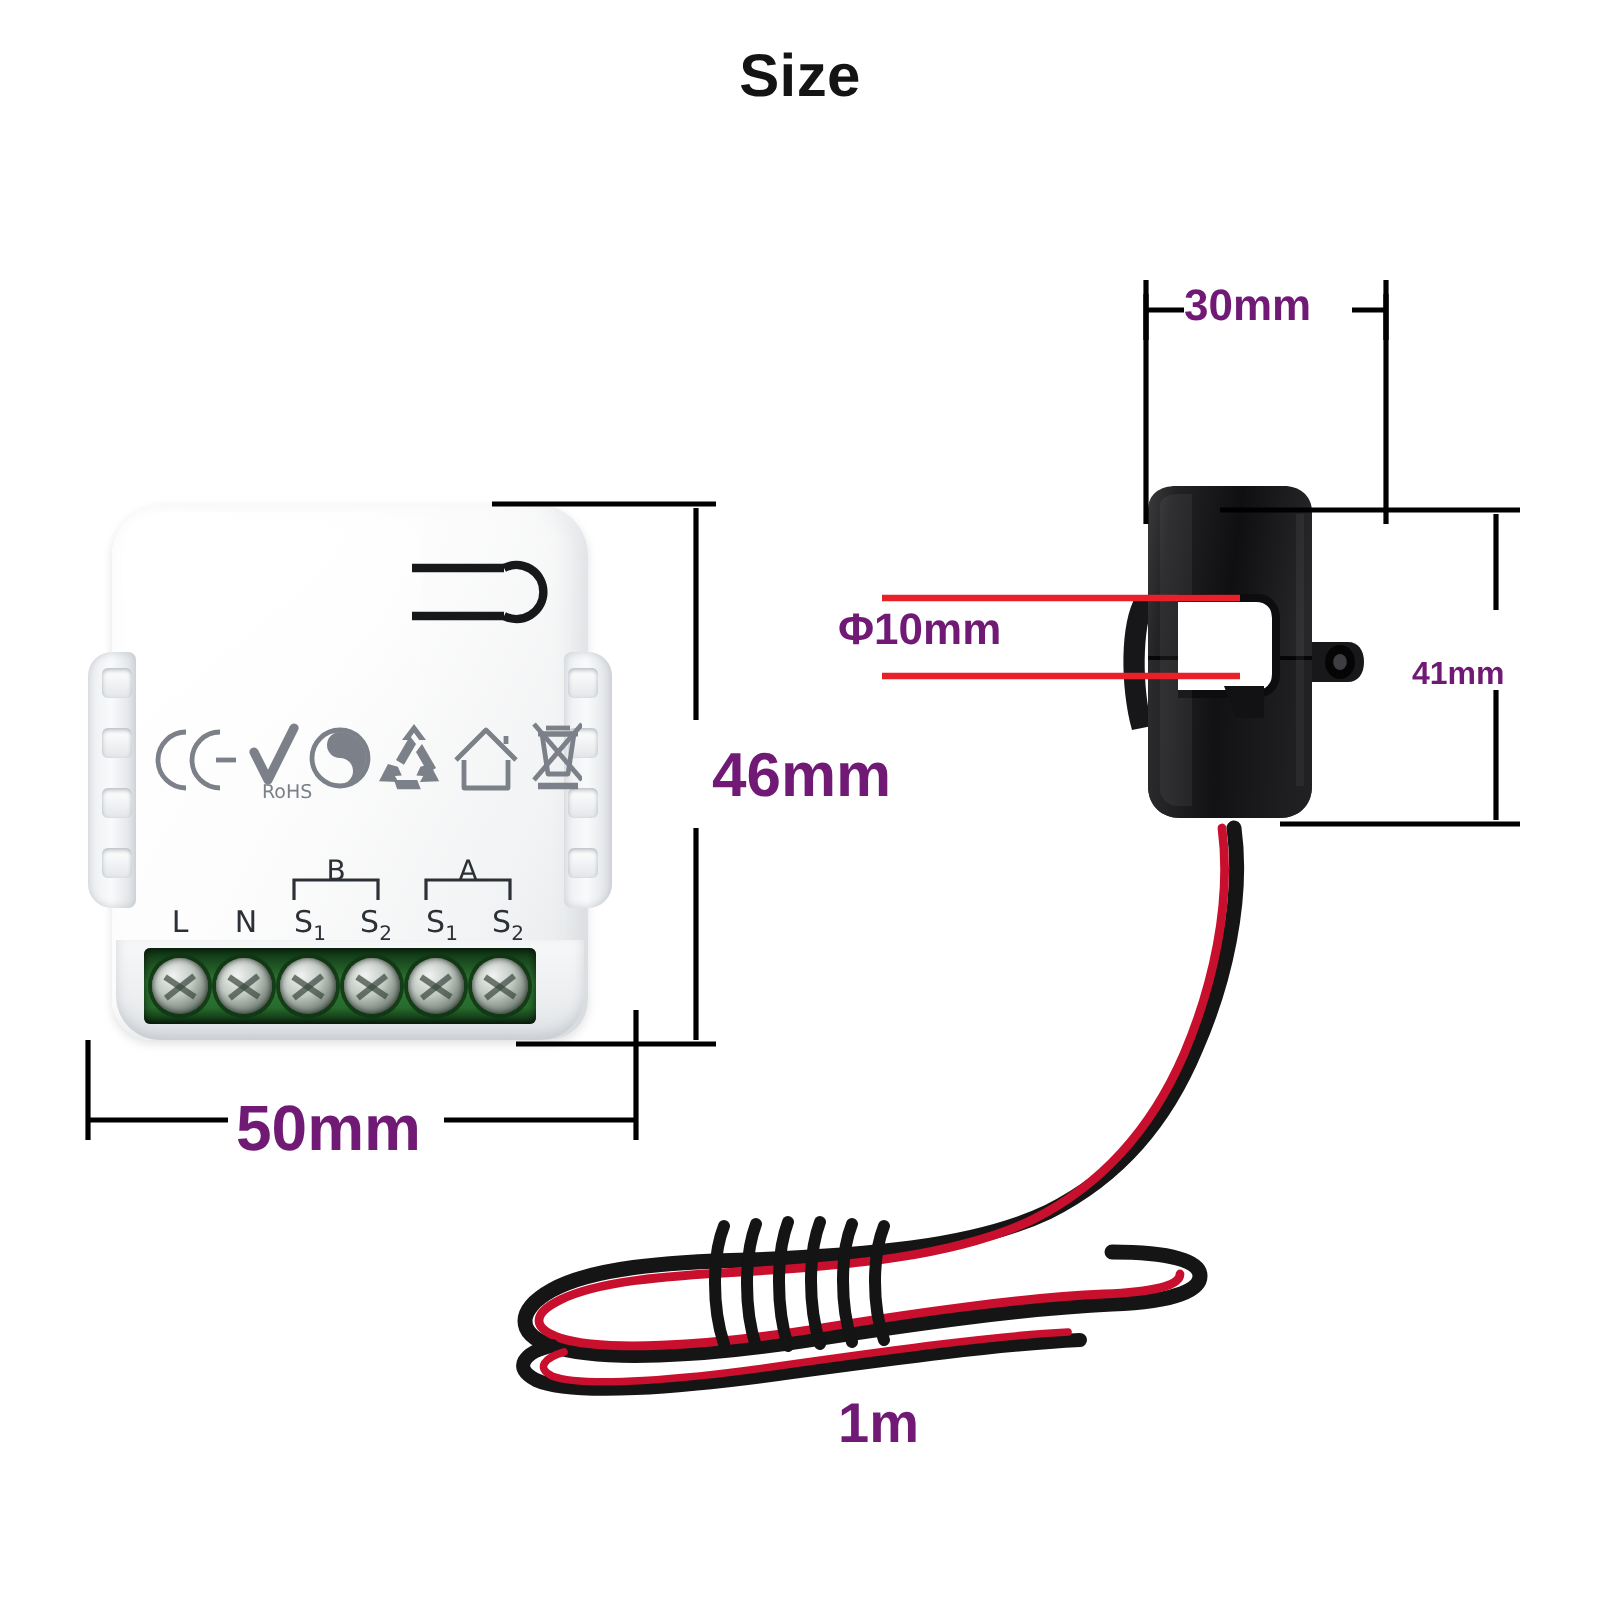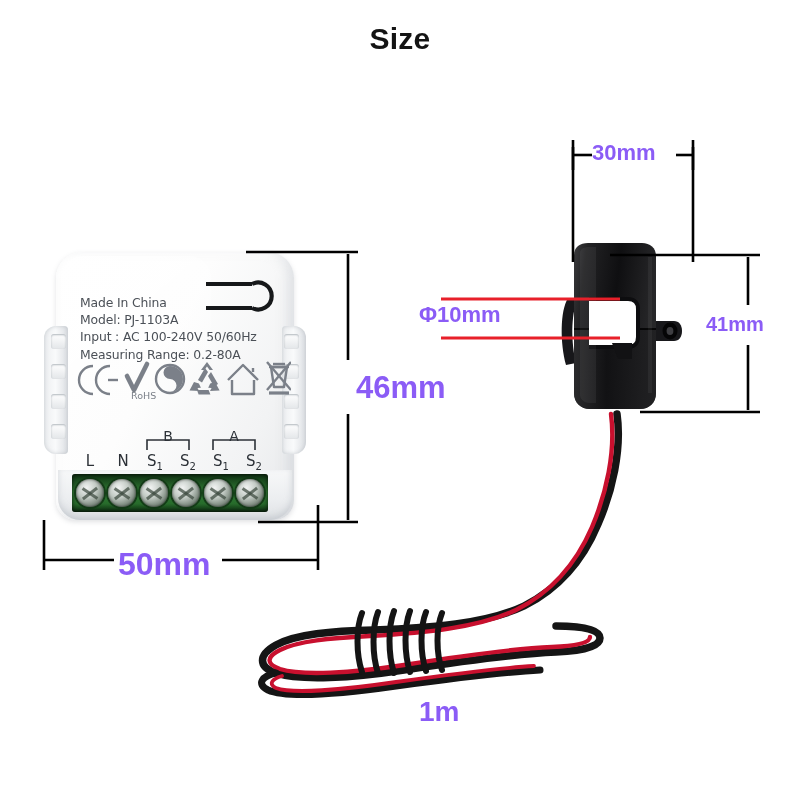--- a/index.html
+++ b/index.html
@@ -220,28 +220,28 @@
     left: 556px;
     top: 243px;
     width: 126px;
     height: 178px;
   }
 
   
   .dim {
     position: absolute;
     font-weight: 700;
-    color: #8b5cf6;
+    color: #701a75;
     font-family: "Liberation Sans", sans-serif;
     white-space: nowrap;
   }
   .dim-46 { left: 356px; top: 370px; font-size: 31px; }
   .dim-50 { left: 118px; top: 546px; font-size: 32px; }
   .dim-30 { left: 592px; top: 140px; font-size: 22px; }
-  .dim-41 { left: 706px; top: 313px; font-size: 20px; }
+  .dim-41 { left: 706px; top: 329px; font-size: 16px; }
   .dim-phi { left: 419px; top: 302px; font-size: 22px; }
   .dim-1m  { left: 419px; top: 696px; font-size: 28px; }
 </style>
 </head>
 <body>
 
 <div id="stage">
 
   <div class="title">Size</div>
 
@@ -262,26 +262,20 @@
       <div class="ear-slot s3"></div>
       <div class="ear-slot s4"></div>
     </div>
 
     <svg class="keyhole" viewBox="0 0 78 52">
       <path d="M2,14 L48,14" stroke="#16181a" stroke-width="4.2" fill="none" stroke-linecap="butt"></path>
       <path d="M2,38 L48,38" stroke="#16181a" stroke-width="4.2" fill="none" stroke-linecap="butt"></path>
       <path d="M48,14 A13.5,13.5 0 1 1 48,38" stroke="#16181a" stroke-width="4.2" fill="none"></path>
     </svg>
 
-    <div class="label-lines">
-      <div>Made In China</div>
-      <div>Model: PJ-1103A</div>
-      <div>Input : AC 100-240V 50/60Hz</div>
-      <div>Measuring Range: 0.2-80A</div>
-    </div>
 
     <svg class="certs" viewBox="0 0 214 40">
       <g fill="none" stroke="#7b8089" stroke-width="2.4">
 
         <g>
           <path d="M16,6 A14,14 0 1 0 16,34"></path>
           <path d="M33,6 A14,14 0 1 0 33,34"></path>
           <path d="M31,20 L41,20"></path>
         </g>
 

